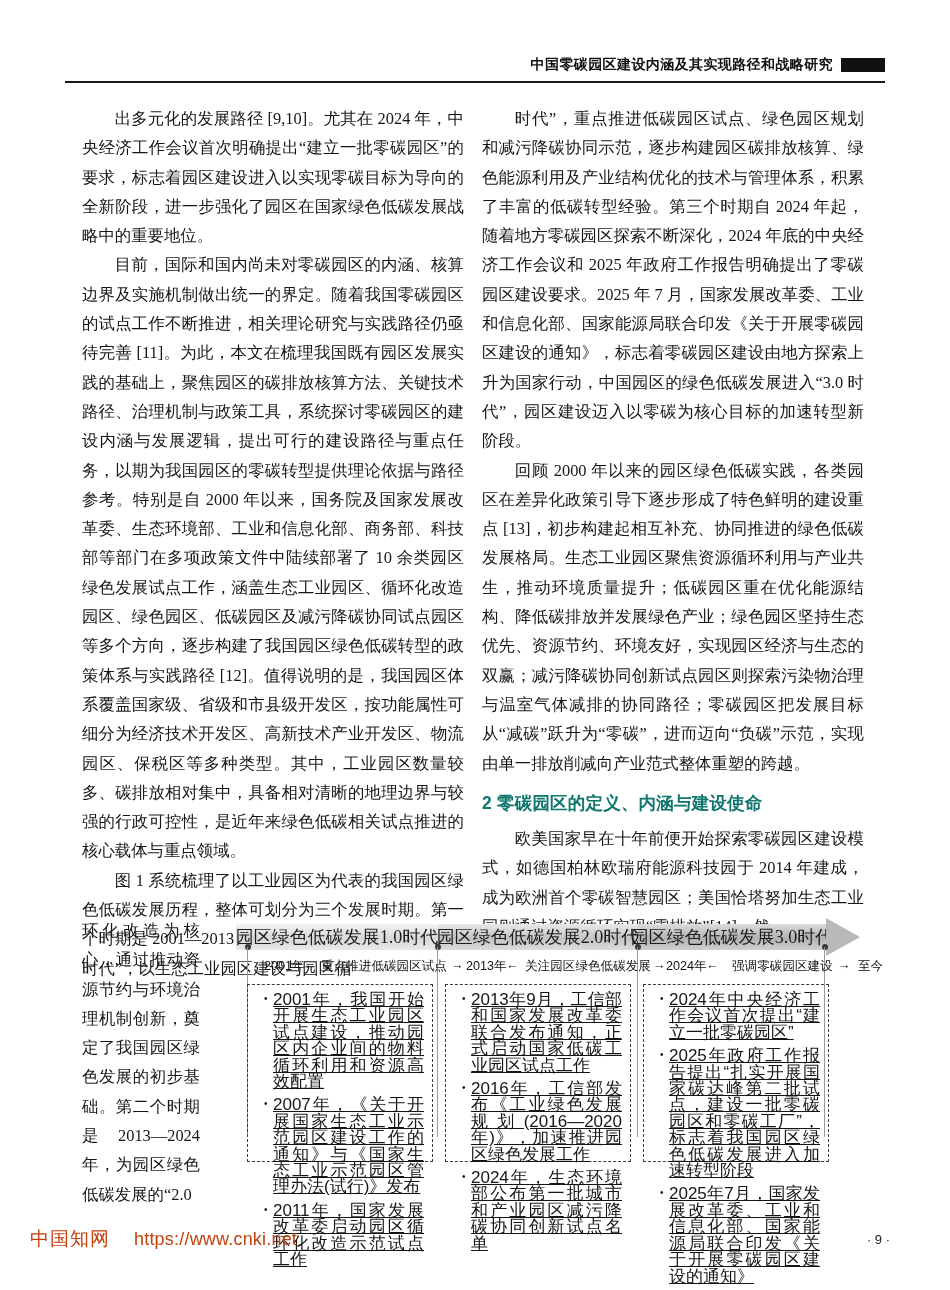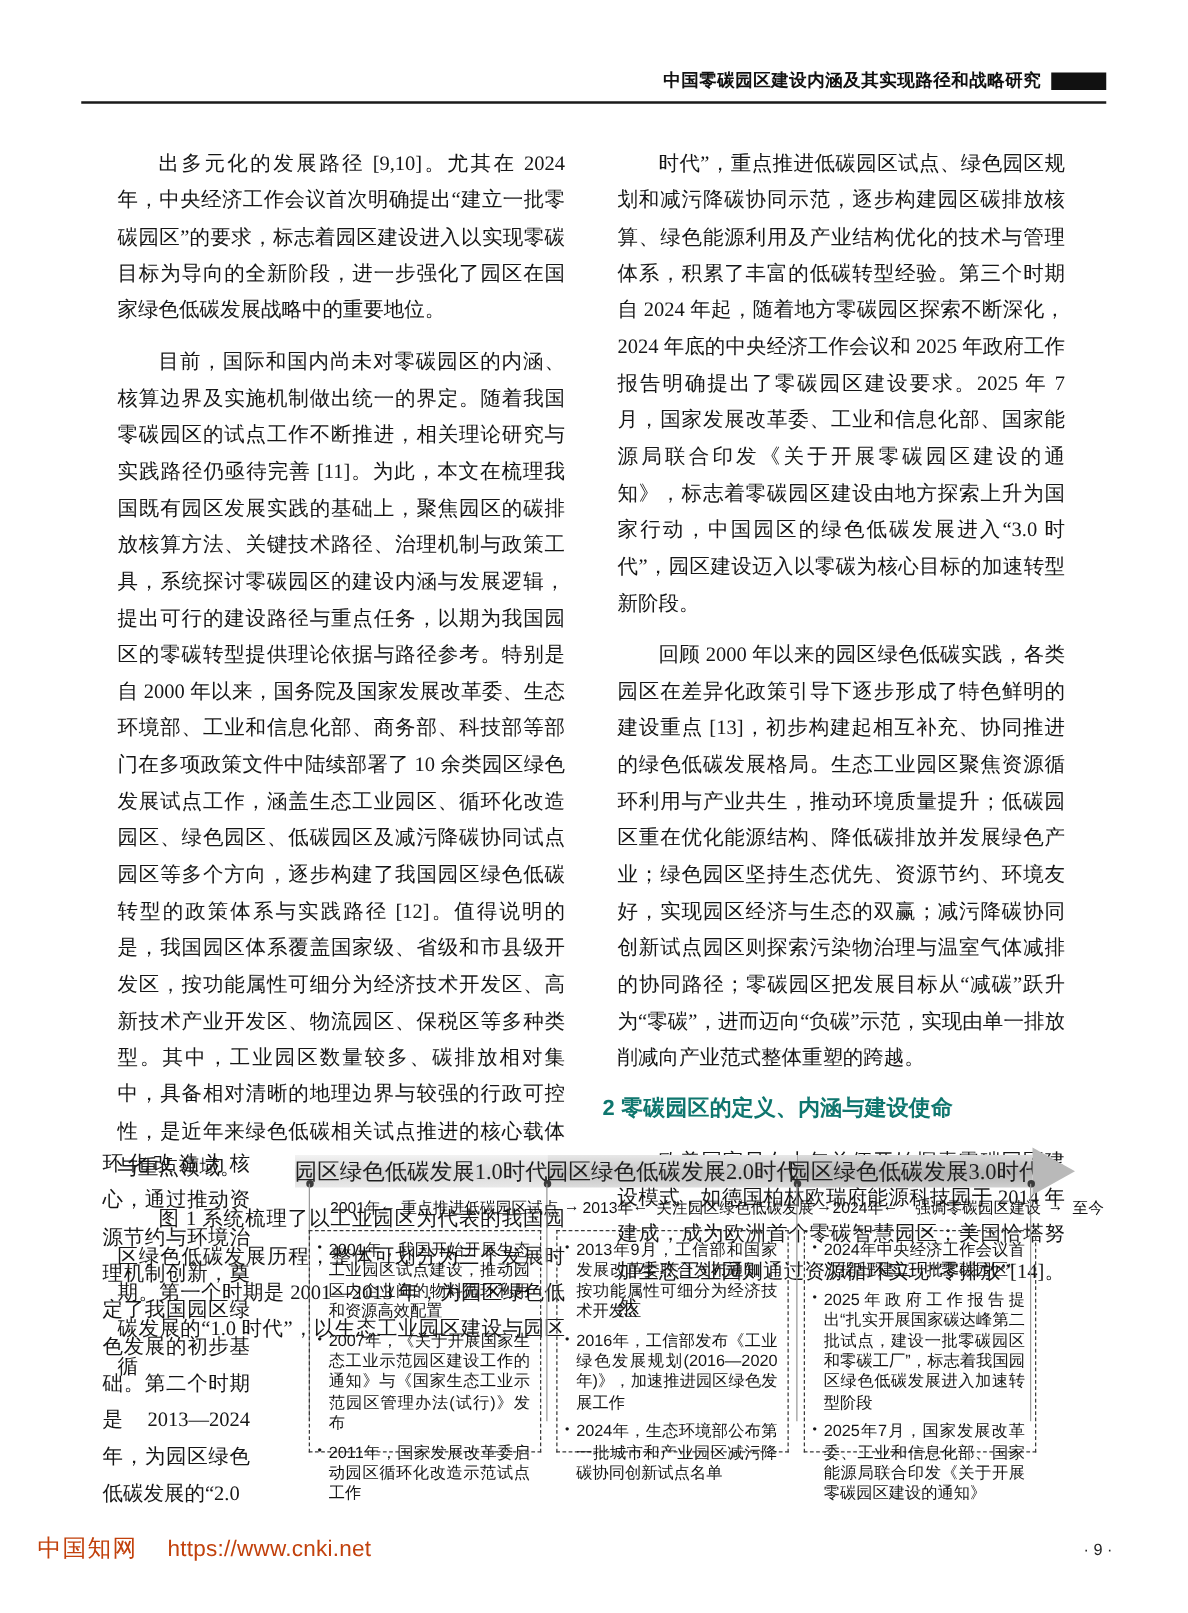--- a/index.html
+++ b/index.html
@@ -31,21 +31,21 @@
 
   
   .col{
     position:absolute;top:104px;width:382px;
     font-size:16.4px;line-height:29.3px;
     text-align:justify;text-justify:inter-ideograph;
     color:#161616;
   }
   .col-left{left:82px;}
   .col-right{left:482px;}
-  .col p{margin:12px;text-indent:2em;}
+  .col p{margin:0;text-indent:2em;}
 
   
   .narrow{
     position:absolute;left:82px;top:916px;width:118px;
     font-size:16.4px;line-height:29.3px;
     text-align:justify;text-justify:inter-ideograph;color:#161616;
   }
   .narrow p{margin:0;text-indent:0;}
 
   h2.sect{
@@ -89,23 +89,23 @@
   }
   .vline{
     position:absolute;width:1px;background:#9a9a9a;top:23px;height:190px;
   }
 
   .boxrow{position:absolute;left:0;top:60px;width:624px;height:184px;}
   .dbox{
     position:absolute;top:0;height:178px;
     border:1.6px dashed #3a3a3a;
     box-sizing:border-box;
-    padding:7px 8px 4px 6px;
-    font-family:"Liberation Sans","DejaVu Sans",sans-serif;
-    font-size:13px;line-height:16.4px;color:#151515;
+    padding:7px 8px 4px 16px;
+    font-family:"Liberation Sans","DejaVu Sans",sans-serif;
+    font-size:17px;line-height:16.4px;color:#151515;text-decoration:underline;
   }
   .b1{left:11px;width:186px;}
   .b2{left:209px;width:186px;}
   .b3{left:407px;width:186px;}
   .dbox ul{margin:0;padding:0;list-style:none;}
   .dbox li{
     margin:0 0 7px 0;padding-left:9px;position:relative;
     text-align:justify;text-justify:inter-ideograph;
   }
   .dbox li:before{
@@ -207,21 +207,21 @@
     <div class="boxrow">
       <div class="dbox b1">
         <ul>
           <li>2001年，我国开始开展生态工业园区试点建设，推动园区内企业间的物料循环利用和资源高效配置</li>
           <li>2007年，《关于开展国家生态工业示范园区建设工作的通知》与《国家生态工业示范园区管理办法(试行)》发布</li>
           <li>2011年，国家发展改革委启动园区循环化改造示范试点工作</li>
         </ul>
       </div>
       <div class="dbox b2">
         <ul>
-          <li>2013年9月，工信部和国家发展改革委联合发布通知，按功能属性可细分为经济技术开发区</li>
+          <li>2013年9月，工信部和国家发展改革委联合发布通知，正式启动国家低碳工业园区试点工作</li>
           <li>2016年，工信部发布《工业绿色发展规划(2016—2020年)》，加速推进园区绿色发展工作</li>
           <li>2024年，生态环境部公布第一批城市和产业园区减污降碳协同创新试点名单</li>
         </ul>
       </div>
       <div class="dbox b3">
         <ul>
           <li>2024年中央经济工作会议首次提出“建立一批零碳园区”</li>
           <li>2025年政府工作报告提出“扎实开展国家碳达峰第二批试点，建设一批零碳园区和零碳工厂”，标志着我国园区绿色低碳发展进入加速转型阶段</li>
           <li>2025年7月，国家发展改革委、工业和信息化部、国家能源局联合印发《关于开展零碳园区建设的通知》</li>
         </ul>

